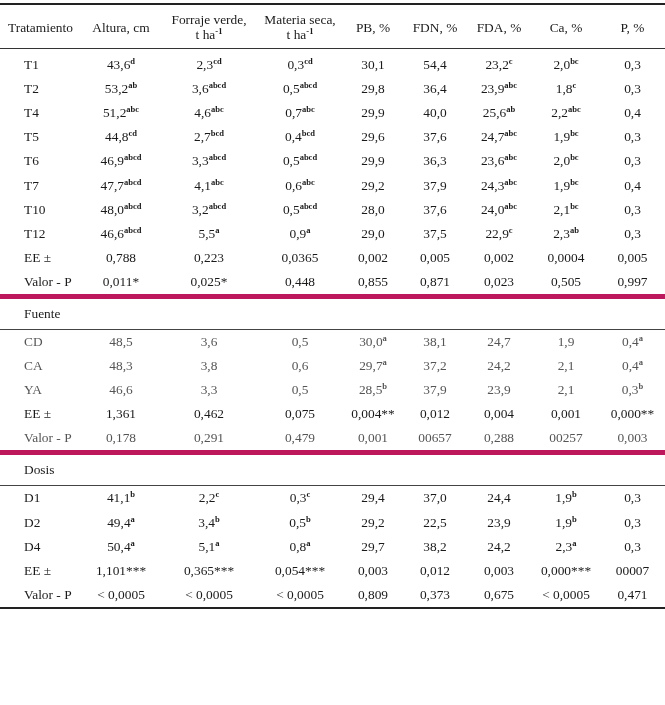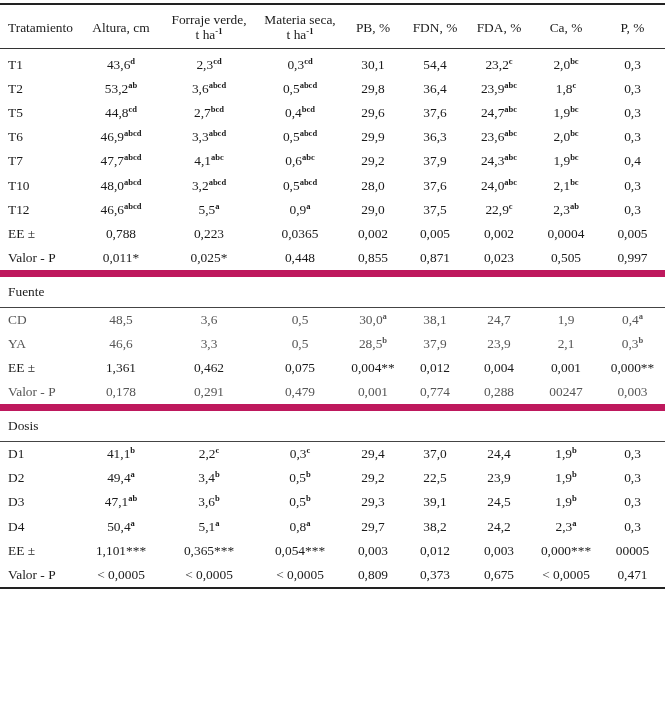--- a/index.html
+++ b/index.html
@@ -22,23 +22,23 @@
   col.c6 { width: 66px; }
   col.c7 { width: 68px; }
   col.c8 { width: 65px; }
   th {
     font-weight: normal; text-align: center; vertical-align: middle;
     line-height: 15px; padding: 4px; height: 34px;
     border-bottom: 1px solid #333;
   }
   th.first { text-align: left; padding-left: 8px; }
   td { text-align: center; padding: 0; height: 24.1px; line-height: 16px; white-space: nowrap; }
-  td.first { text-align: left; padding-left: 8px; }
+  td.first { text-align: left; padding-left: 24px; }
   sup { font-size: 8.5px; vertical-align: 5px; line-height: 0; font-weight: bold; }
-  tr.section td { border-top: 7px solid #be185d; border-bottom: 1px solid #444; height: 30px; margin-left: 12px; }
+  tr.section td { border-top: 5px solid #be185d; border-bottom: 1px solid #444; height: 30px; margin-left: 12px; }
   tr.light td { color: #555; }
   tr.last td { border-bottom: 2px solid #222; }
   tr.t1 td { padding-top: 4px; }
 </style>
 </head>
 <body>
 
 <div class="top-rule"></div>
 
 <table>
@@ -83,20 +83,31 @@
         <td>53,2<sup>ab</sup></td>
         <td>3,6<sup>abcd</sup></td>
         <td>0,5<sup>abcd</sup></td>
         <td>29,8</td>
         <td>36,4</td>
         <td>23,9<sup>abc</sup></td>
         <td>1,8<sup>c</sup></td>
         <td>0,3</td>
       </tr>
       <tr>
+        <td class="first">T4</td>
+        <td>51,2<sup>abc</sup></td>
+        <td>4,6<sup>abc</sup></td>
+        <td>0,7<sup>abc</sup></td>
+        <td>29,9</td>
+        <td>40,0</td>
+        <td>25,6<sup>ab</sup></td>
+        <td>2,2<sup>abc</sup></td>
+        <td>0,4</td>
+      </tr>
+      <tr>
         <td class="first">T5</td>
         <td>44,8<sup>cd</sup></td>
         <td>2,7<sup>bcd</sup></td>
         <td>0,4<sup>bcd</sup></td>
         <td>29,6</td>
         <td>37,6</td>
         <td>24,7<sup>abc</sup></td>
         <td>1,9<sup>bc</sup></td>
         <td>0,3</td>
       </tr>
@@ -174,20 +185,31 @@
         <td>48,5</td>
         <td>3,6</td>
         <td>0,5</td>
         <td>30,0<sup>a</sup></td>
         <td>38,1</td>
         <td>24,7</td>
         <td>1,9</td>
         <td>0,4<sup>a</sup></td>
       </tr>
       <tr class="light">
+        <td class="first">CA</td>
+        <td>48,3</td>
+        <td>3,8</td>
+        <td>0,6</td>
+        <td>29,7<sup>a</sup></td>
+        <td>37,2</td>
+        <td>24,2</td>
+        <td>2,1</td>
+        <td>0,4<sup>a</sup></td>
+      </tr>
+      <tr class="light">
         <td class="first">YA</td>
         <td>46,6</td>
         <td>3,3</td>
         <td>0,5</td>
         <td>28,5<sup>b</sup></td>
         <td>37,9</td>
         <td>23,9</td>
         <td>2,1</td>
         <td>0,3<sup>b</sup></td>
       </tr>
@@ -201,23 +223,23 @@
         <td>0,004</td>
         <td>0,001</td>
         <td>0,000**</td>
       </tr>
       <tr class="light">
         <td class="first">Valor - P</td>
         <td>0,178</td>
         <td>0,291</td>
         <td>0,479</td>
         <td>0,001</td>
-        <td>0,774</td>
+        <td>00657</td>
         <td>0,288</td>
-        <td>00247</td>
+        <td>00257</td>
         <td>0,003</td>
       </tr>
       <tr class="section">
         <td colspan="9" class="first">Dosis</td>
       </tr>
       <tr>
         <td class="first">D1</td>
         <td>41,1<sup>b</sup></td>
         <td>2,2<sup>c</sup></td>
         <td>0,3<sup>c</sup></td>
@@ -232,51 +254,40 @@
         <td>49,4<sup>a</sup></td>
         <td>3,4<sup>b</sup></td>
         <td>0,5<sup>b</sup></td>
         <td>29,2</td>
         <td>22,5</td>
         <td>23,9</td>
         <td>1,9<sup>b</sup></td>
         <td>0,3</td>
       </tr>
       <tr>
-        <td class="first">D3</td>
-        <td>47,1<sup>ab</sup></td>
-        <td>3,6<sup>b</sup></td>
-        <td>0,5<sup>b</sup></td>
-        <td>29,3</td>
-        <td>39,1</td>
-        <td>24,5</td>
-        <td>1,9<sup>b</sup></td>
-        <td>0,3</td>
-      </tr>
-      <tr>
         <td class="first">D4</td>
         <td>50,4<sup>a</sup></td>
         <td>5,1<sup>a</sup></td>
         <td>0,8<sup>a</sup></td>
         <td>29,7</td>
         <td>38,2</td>
         <td>24,2</td>
         <td>2,3<sup>a</sup></td>
         <td>0,3</td>
       </tr>
       <tr>
         <td class="first">EE ±</td>
         <td>1,101***</td>
         <td>0,365***</td>
         <td>0,054***</td>
         <td>0,003</td>
         <td>0,012</td>
         <td>0,003</td>
         <td>0,000***</td>
-        <td>00005</td>
+        <td>00007</td>
       </tr>
       <tr class="last">
         <td class="first">Valor - P</td>
         <td>&lt; 0,0005</td>
         <td>&lt; 0,0005</td>
         <td>&lt; 0,0005</td>
         <td>0,809</td>
         <td>0,373</td>
         <td>0,675</td>
         <td>&lt; 0,0005</td>

